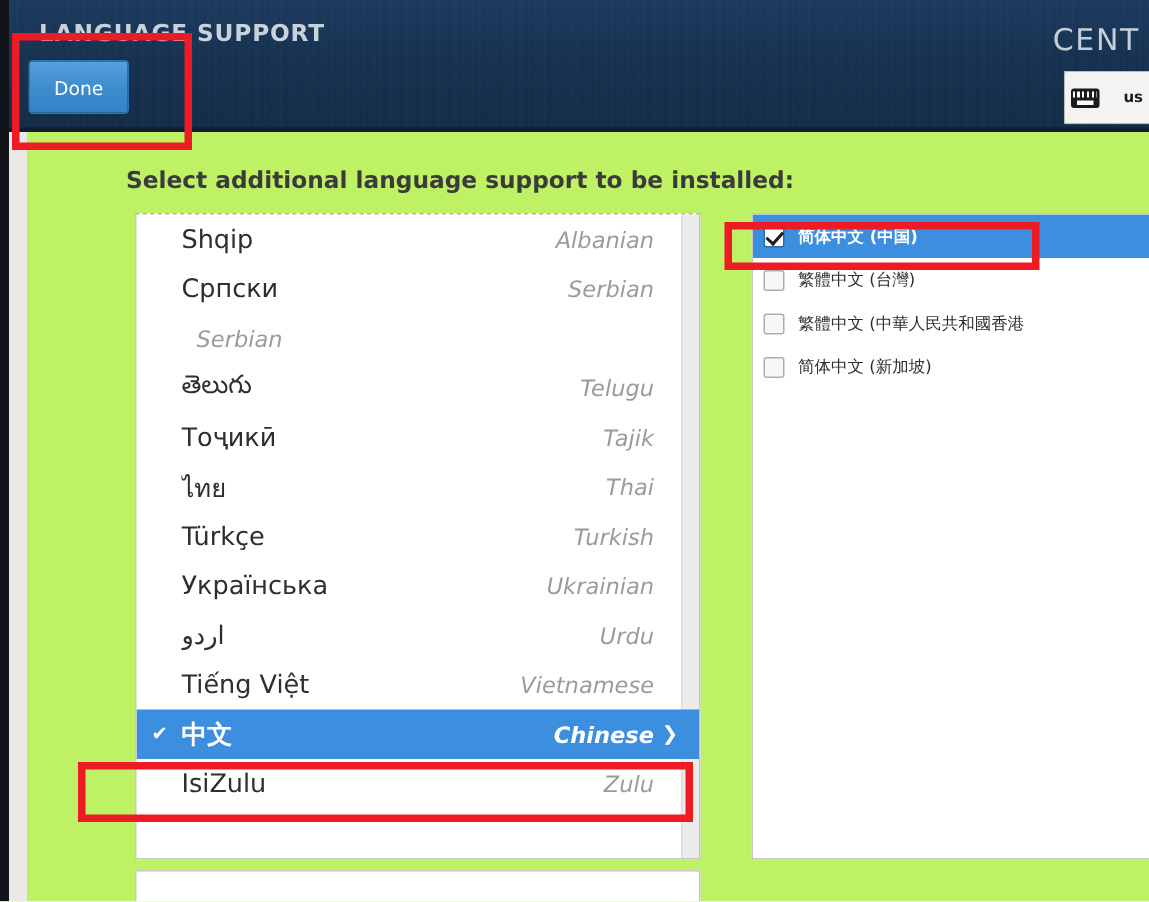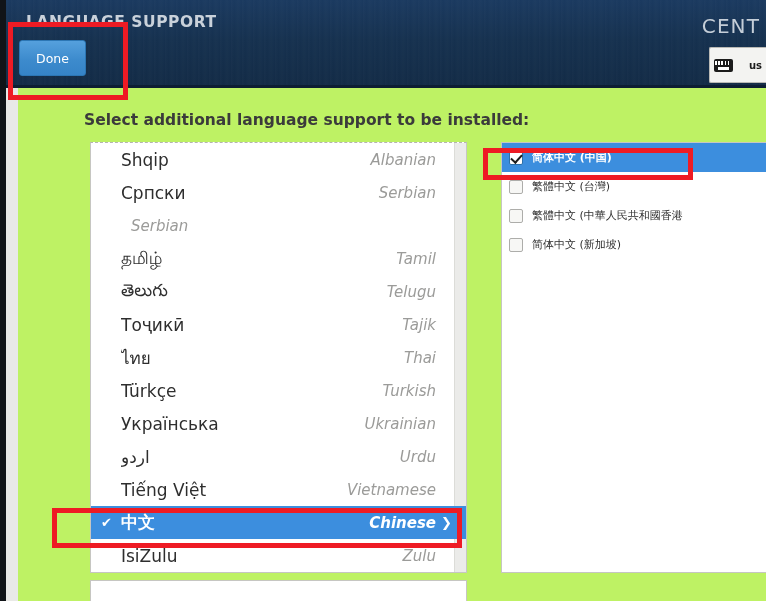--- a/index.html
+++ b/index.html
@@ -295,26 +295,20 @@
           <span class="lang-english">Serbian</span>
           <span class="lang-chevron"></span>
         </div>
         <div class="lang-row">
           <span class="lang-check"></span>
           <span class="lang-english">Serbian</span>
           <span class="lang-chevron"></span>
         </div>
         <div class="lang-row">
           <span class="lang-check"></span>
-          <span class="lang-native">தமிழ்</span>
-          <span class="lang-english">Tamil</span>
-          <span class="lang-chevron"></span>
-        </div>
-        <div class="lang-row">
-          <span class="lang-check"></span>
           <span class="lang-native">తెలుగు</span>
           <span class="lang-english">Telugu</span>
           <span class="lang-chevron"></span>
         </div>
         <div class="lang-row">
           <span class="lang-check"></span>
           <span class="lang-native">Тоҷикӣ</span>
           <span class="lang-english">Tajik</span>
           <span class="lang-chevron"></span>
         </div>

